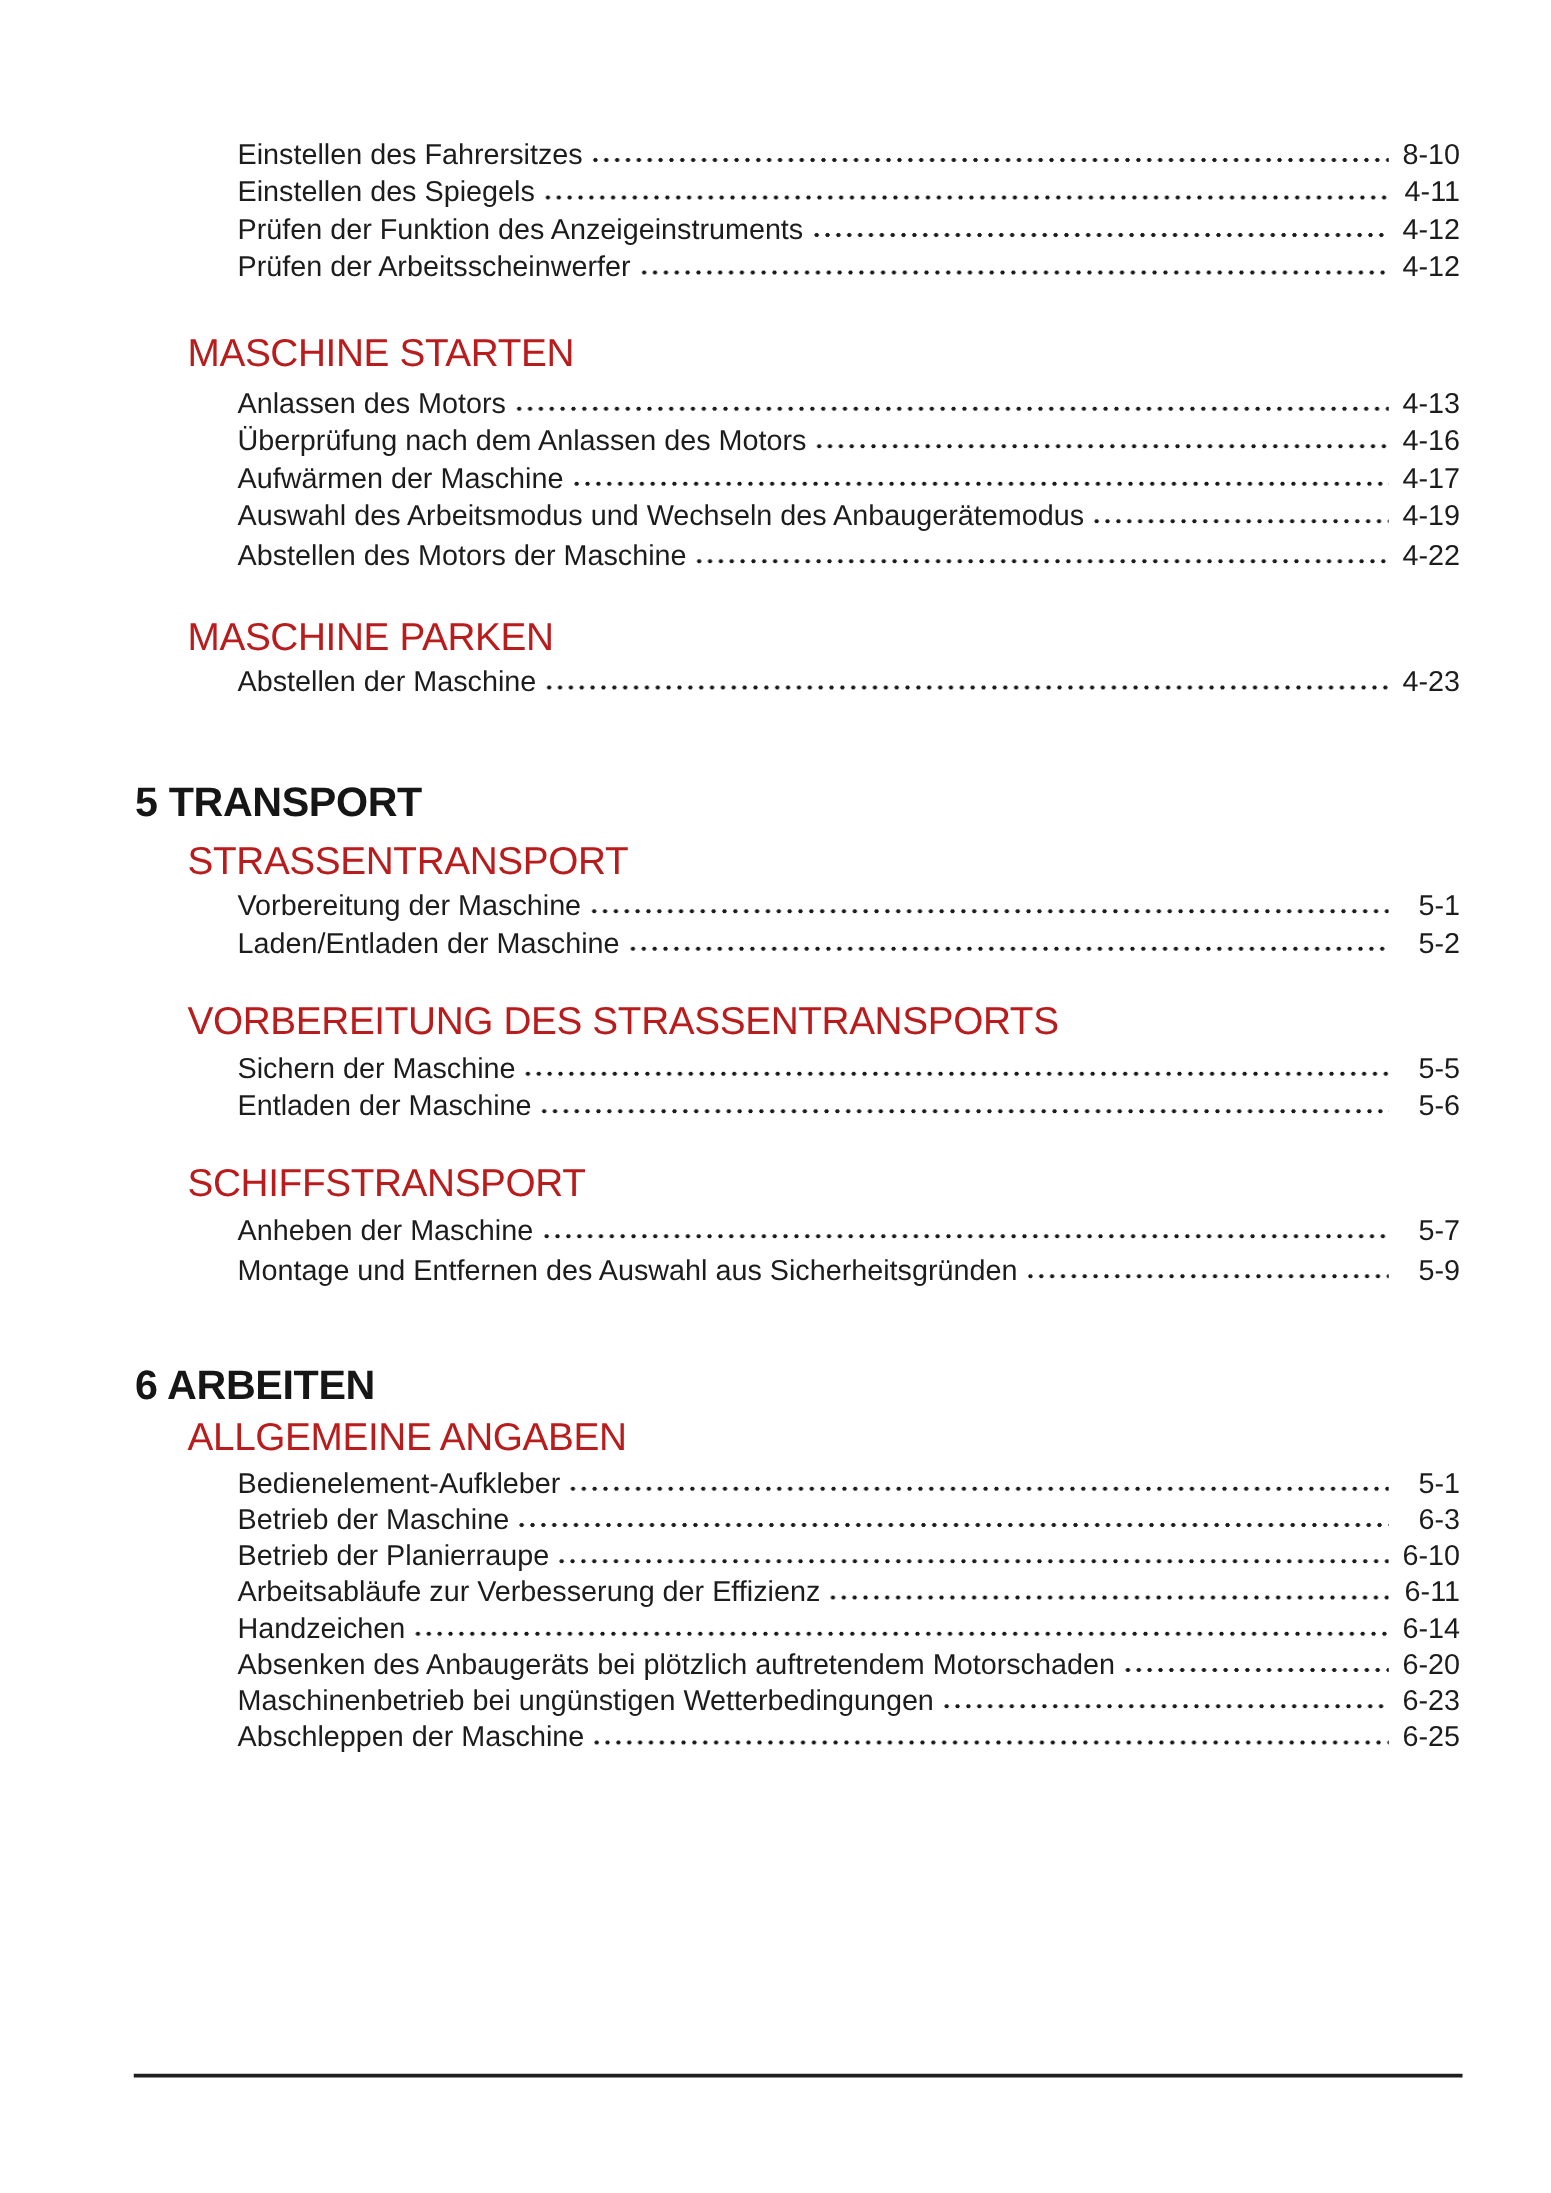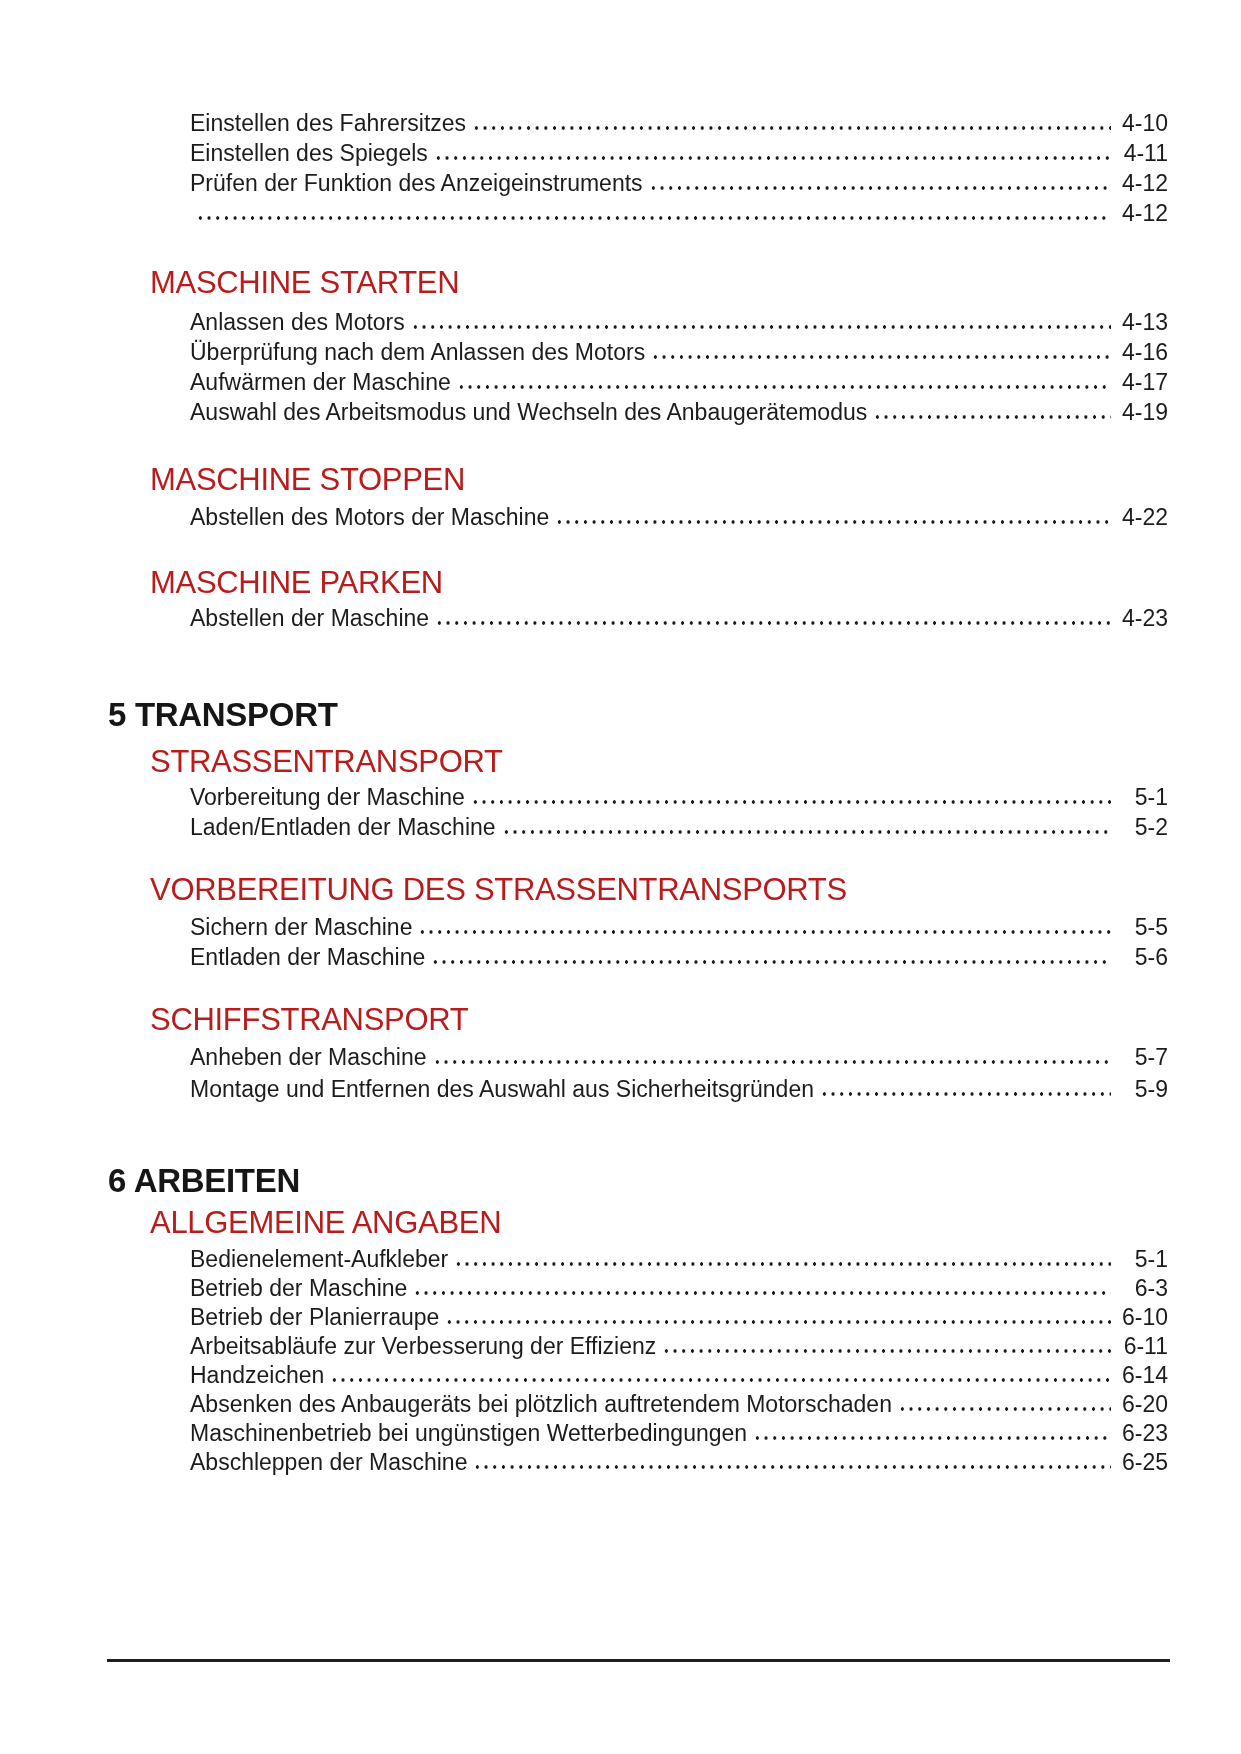--- a/index.html
+++ b/index.html
@@ -74,33 +74,34 @@
 </head>
 <body>
 
 <div class="page">
   <div class="toc">
 
     <div class="entries">
       <div class="row">
         <span class="t">Einstellen des Fahrersitzes</span>
         <span class="dots"></span>
-        <span class="pg">4-10</span>
+        <span class="pg">8-10</span>
       </div>
       <div class="row">
         <span class="t">Einstellen des Spiegels</span>
         <span class="dots"></span>
         <span class="pg">4-11</span>
       </div>
       <div class="row">
         <span class="t">Prüfen der Funktion des Anzeigeinstruments</span>
         <span class="dots"></span>
         <span class="pg">4-12</span>
       </div>
       <div class="row">
+        <span class="t">Prüfen der Arbeitsscheinwerfer</span>
         <span class="dots"></span>
         <span class="pg">4-12</span>
       </div>
     </div>
 
     <div class="section" style="margin-top:35px">MASCHINE STARTEN</div>
     <div class="entries" style="margin-top:4px">
       <div class="row">
         <span class="t">Anlassen des Motors</span>
         <span class="dots"></span>
@@ -116,21 +117,20 @@
         <span class="dots"></span>
         <span class="pg">4-17</span>
       </div>
       <div class="row">
         <span class="t">Auswahl des Arbeitsmodus und Wechseln des Anbaugerätemodus</span>
         <span class="dots"></span>
         <span class="pg">4-19</span>
       </div>
     </div>
 
-    <div class="section" style="margin-top:33px">MASCHINE STOPPEN</div>
     <div class="entries" style="margin-top:2px">
       <div class="row">
         <span class="t">Abstellen des Motors der Maschine</span>
         <span class="dots"></span>
         <span class="pg">4-22</span>
       </div>
     </div>
 
     <div class="section" style="margin-top:31px">MASCHINE PARKEN</div>
     <div class="entries">

